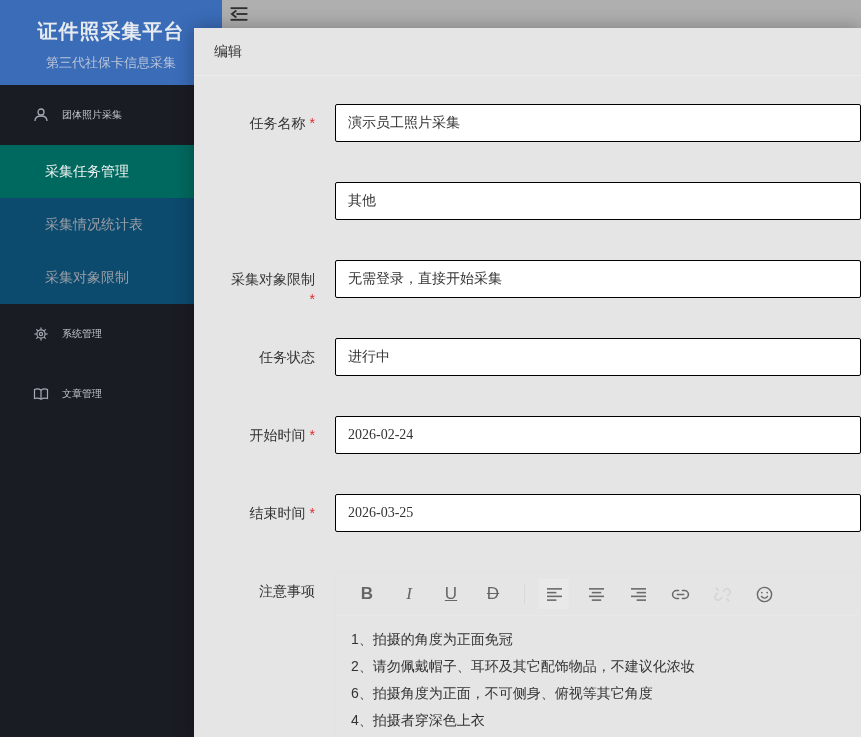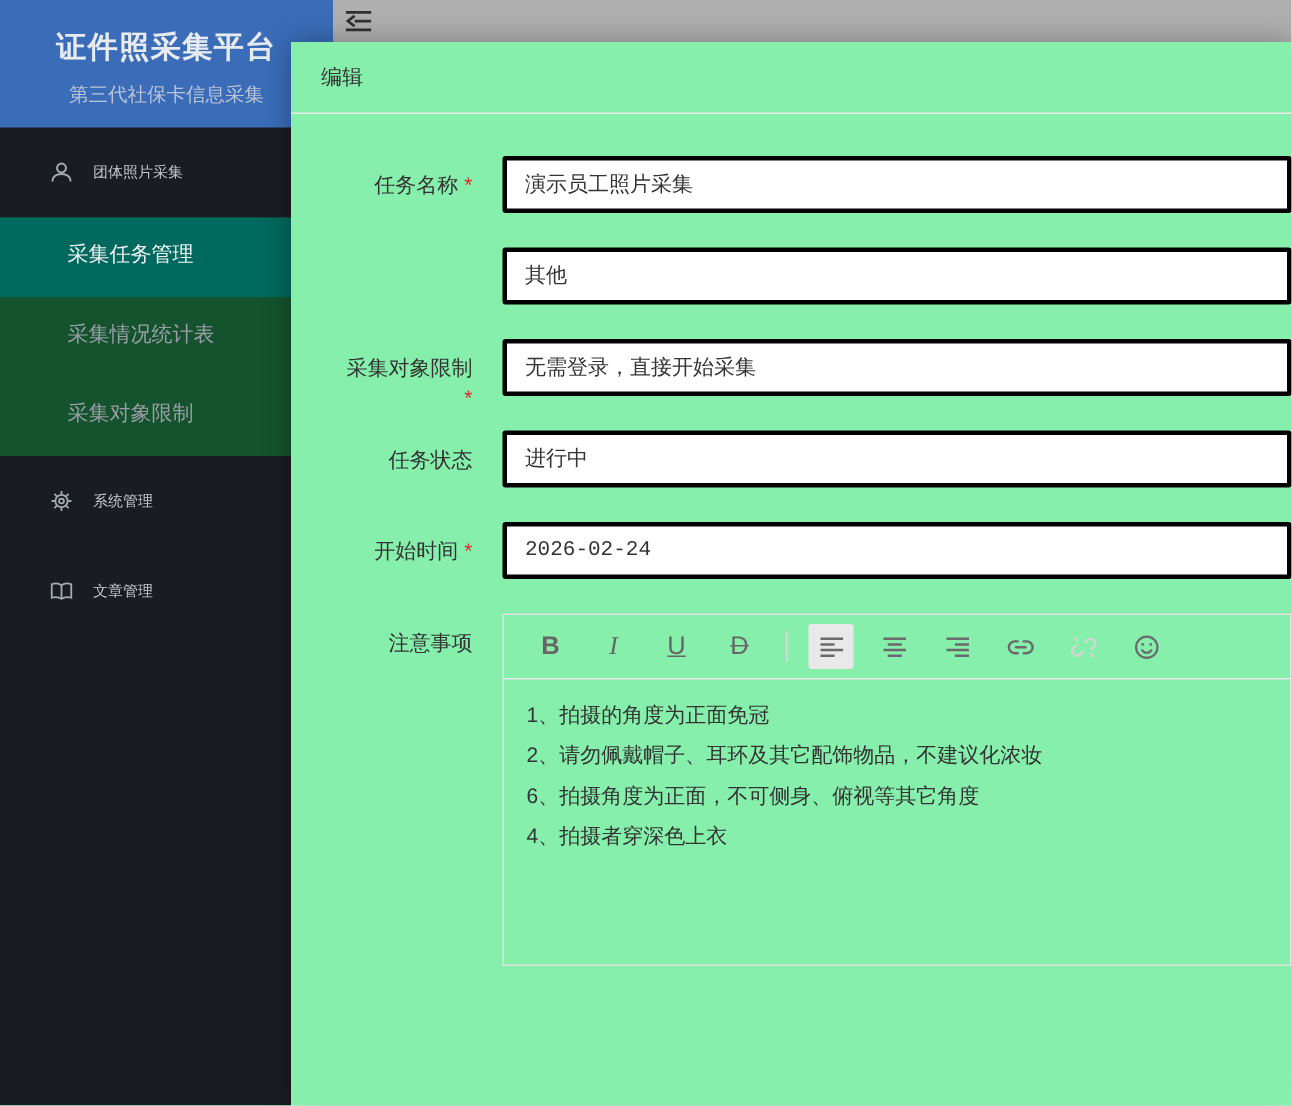--- a/index.html
+++ b/index.html
@@ -11,33 +11,33 @@
   .topstrip{position:absolute;left:0;top:0;width:861px;height:28px;background:#afafaf;z-index:1;}
   .flex-icon{position:absolute;left:229px;top:4px;width:20px;height:20px;cursor:pointer;}
   
   .logo{position:absolute;left:0;top:0;width:222px;height:90px;background:#3a6cb8;text-align:center;z-index:2;}
   .logo .title{margin:18px 0 0;font-size:20px;font-weight:bold;color:#e7ebf0;letter-spacing:1px;}
   .logo .sub{margin-top:9px;font-size:13px;color:#b9c4d8;}
   
   .sidebar{position:absolute;left:0;top:85px;width:194px;height:652px;background:#1a1c23;z-index:2;}
   .snav-item{height:60px;display:flex;align-items:center;padding-left:33px;color:#c3c6cc;font-size:10px;cursor:pointer;}
   .snav-item .icn{margin-right:13px;display:inline-flex;align-items:center;}
-  .submenu{background:#14532d;font-family:Liberation Mono, monospace;}
+  .submenu{background:#0c4a6e;}
   .subitem{height:53px;line-height:53px;padding-left:45px;color:#9a9ea6;font-size:14px;cursor:pointer;}
   .subitem.active{background:#00695f;color:#f0f2f2;}
   
-  .dialog{position:absolute;left:194px;top:28px;width:667px;height:709px;background:#86efac;
+  .dialog{position:absolute;left:194px;top:28px;width:667px;height:709px;background:#e5e5e5;
           box-shadow:0 0 18px rgba(0,0,0,.30);z-index:3;}
   .dialog-title{height:47px;line-height:47px;padding-left:20px;font-size:14px;color:#333;border-bottom:1px solid #ececec;}
   .form{padding-top:28px;}
-  .form-item{position:relative;padding-left:141px;margin-bottom:23px;min-height:38px;}
+  .form-item{position:relative;padding-left:141px;margin-bottom:40px;min-height:38px;}
   .form-label{position:absolute;left:31px;top:0;width:90px;padding-top:9px;text-align:right;font-size:14px;color:#333;line-height:20px;}
   .req{color:#e02b2b;margin-left:4px;font-size:14px;}
-  .input{display:block;width:100%;height:38px;box-sizing:border-box;border:3px solid #000000;border-radius:2px;
-         padding:0 12px;font-size:14px;color:#333;font-family:Liberation Mono, monospace;outline:none;background:#fff;}
+  .input{display:block;width:100%;height:38px;box-sizing:border-box;border:1px solid #000000;border-radius:2px;
+         padding:0 12px;font-size:14px;color:#333;font-family:Liberation Serif, serif;outline:none;background:#fff;}
   
   .editor{border:1px solid #e3e3e3;}
   .toolbar{height:42px;border-bottom:1px solid #e8e8e8;display:flex;align-items:center;padding-left:16px;}
   .tb{width:30px;height:30px;display:flex;align-items:center;justify-content:center;margin-right:12px;
       color:#666;font-size:17px;border-radius:2px;cursor:pointer;flex:none;}
   .tb.active{background:#e9e9e9;}
   .tb.disabled{cursor:default;}
   .tb.bold{font-weight:bold;}
   .tb.italic{font-style:italic;font-family:"Liberation Serif","DejaVu Serif",serif;}
   .tb.underline{text-decoration:underline;}
@@ -140,20 +140,24 @@
     <div class="form-item">
       <label class="form-label"><span>任务状态</span></label>
       <input class="input" value="进行中" style="">
     </div>
 
     <div class="form-item">
       <label class="form-label"><span>开始时间</span><span class="req">*</span></label>
       <input class="input" value="2026-02-24" style="">
     </div>
 
+    <div class="form-item">
+      <label class="form-label"><span>结束时间</span><span class="req">*</span></label>
+      <input class="input" value="2026-03-25" style="">
+    </div>
 
     <div class="form-item">
       <label class="form-label"><span>注意事项</span></label>
 
       <div class="editor">
         <div class="toolbar">
           <span class="tb bold">B</span>
           <span class="tb italic">I</span>
           <span class="tb underline">U</span>
           <span class="tb strike">D</span>

